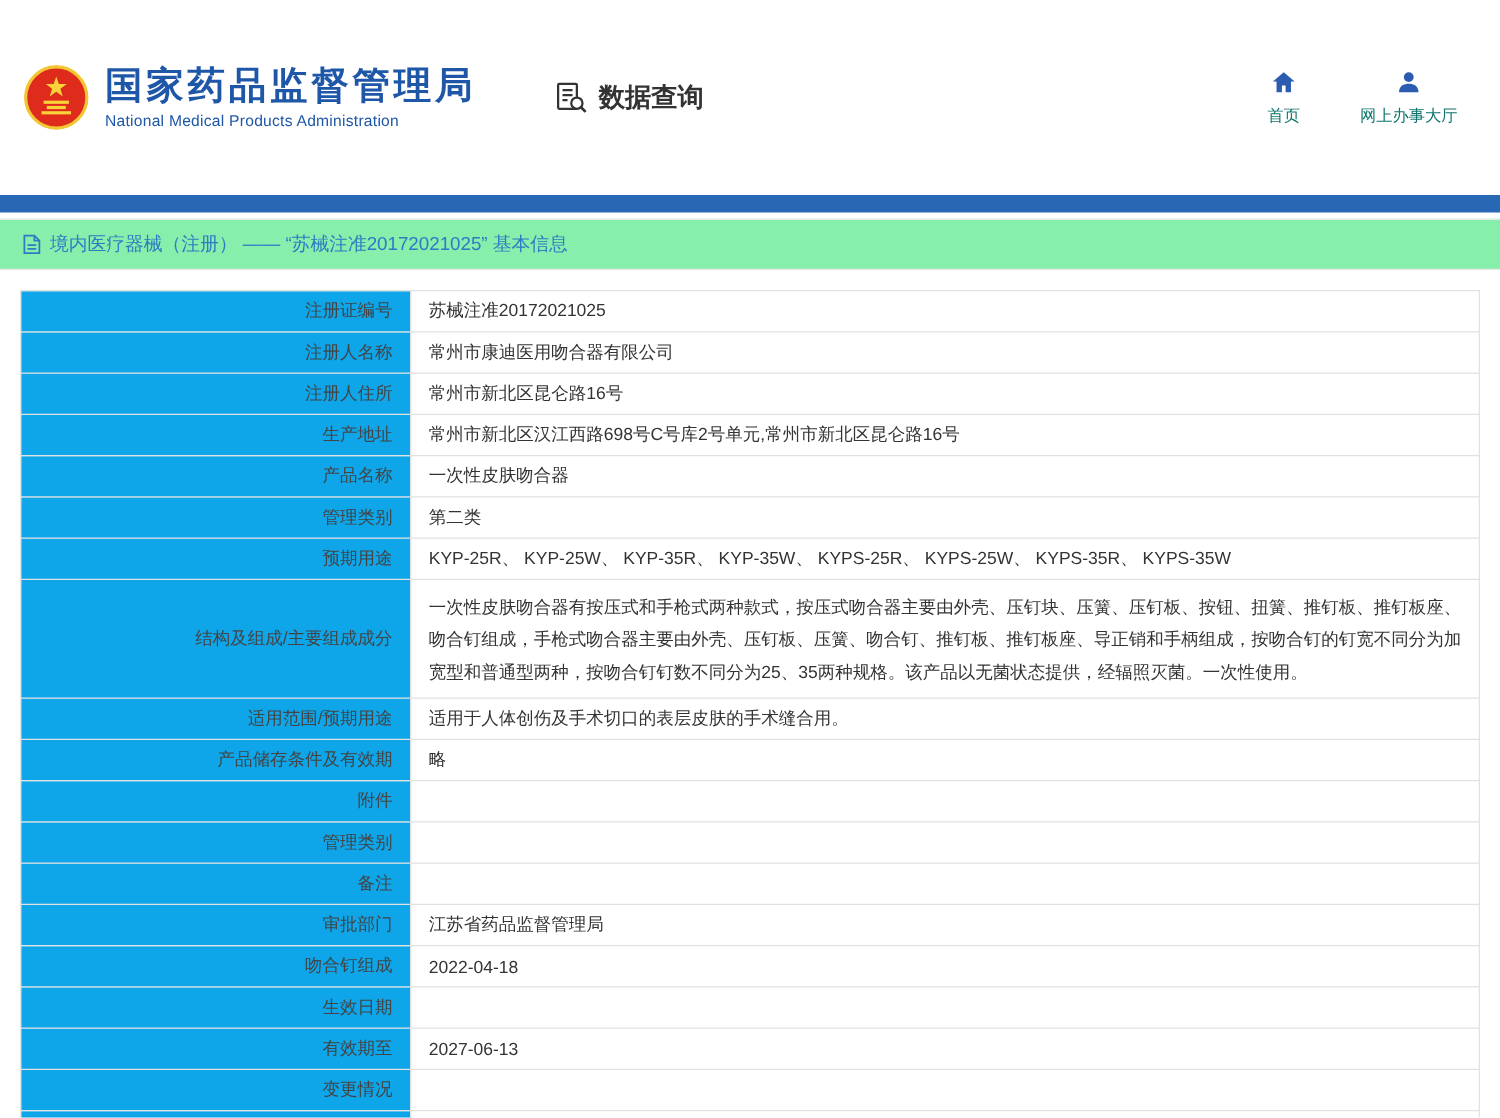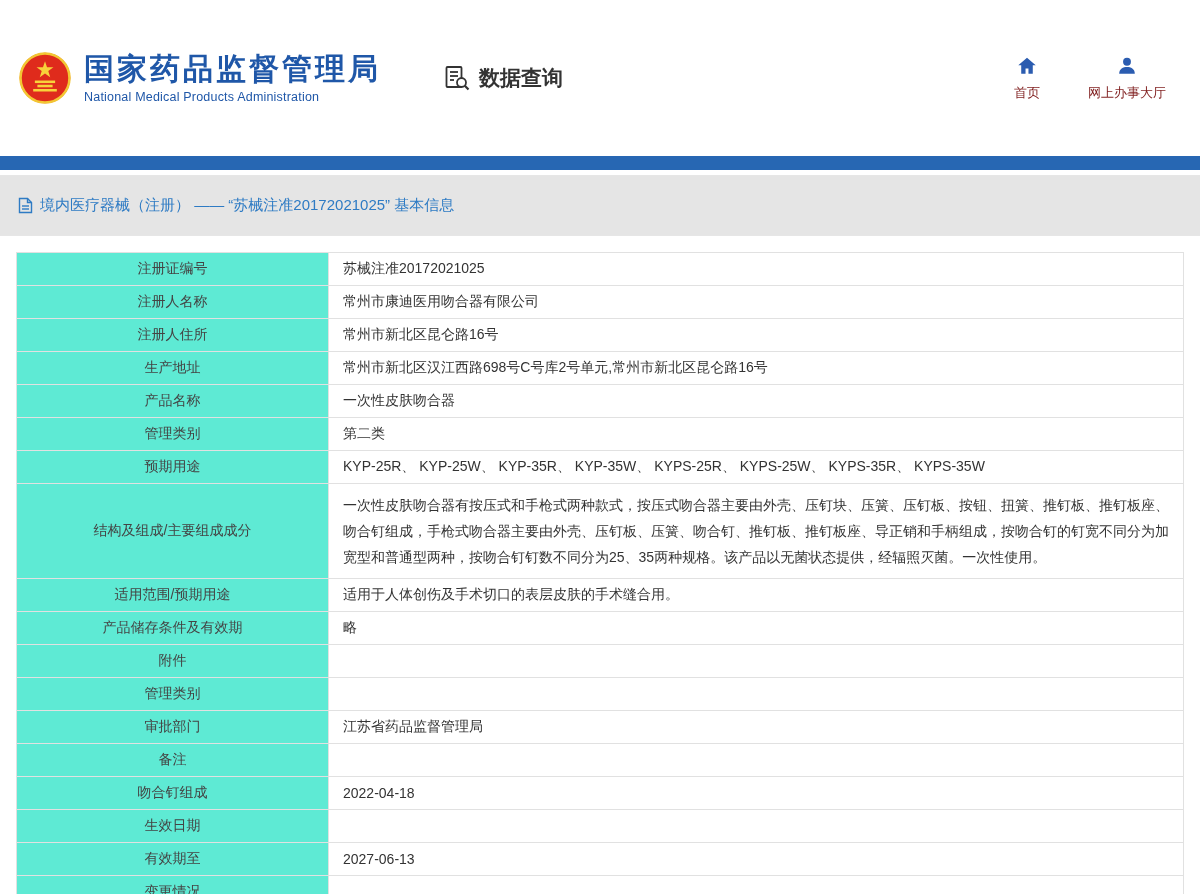--- a/index.html
+++ b/index.html
@@ -16,37 +16,37 @@
   }
   
   .header { display:flex; align-items:center; height:156px; padding:0 34px 0 18px; background:#fff; }
   .brand { display:flex; align-items:center; gap:12px; }
   .emblem svg { width:54px; height:54px; display:block; }
   .brand-text .cn { font-size:30px; font-weight:bold; color:var(--brand); letter-spacing:3px; line-height:1.15; }
   .brand-text .en { font-size:12.5px; color:var(--brand); margin-top:4px; letter-spacing:0.2px; }
   .data-query { display:flex; align-items:center; gap:8px; margin-left:62px; font-size:21px; font-weight:bold; color:#333; cursor:pointer; }
   .data-query svg { width:28px; height:28px; display:block; }
   .spacer { flex:1; }
-  .nav-item { display:flex; flex-direction:column; align-items:center; gap:7px; font-size:13px; color:#7f1d1d; margin-left:48px; cursor:pointer; }
+  .nav-item { display:flex; flex-direction:column; align-items:center; gap:7px; font-size:13px; color:#0f766e; margin-left:48px; cursor:pointer; }
   .nav-item svg { width:22px; height:22px; display:block; }
   
   .blue-bar { height:14px; background:var(--bar); }
   
   .section-bar {
-    margin-top:5px; background:#e5e5e5;
+    margin-top:5px; background:#86efac;
     border-top:1px solid #e6e6e6; border-bottom:1px solid #e6e6e6;
-    padding:20px 18px; display:flex; align-items:center; gap:7px;
+    padding:10px 18px; display:flex; align-items:center; gap:7px;
     color:var(--section-blue); font-size:15px;
   }
   .section-bar svg { width:15px; height:17px; display:block; flex:0 0 auto; }
   
   .table-wrap { padding:16px; }
   table { width:100%; border-collapse:collapse; border:1px solid #d9d9d9; table-layout:fixed; }
   th, td { border:1px solid #e1e1e1; font-size:14px; font-weight:normal; padding:7px 14px; vertical-align:middle; }
-  th { width:312px; background:#5eead4; color:#444; }
+  th { width:312px; text-align:right; background:#0ea5e9; color:#444; }
   td { text-align:left; color:#333; background:#fff;margin-top:22px; }
   td.long-text { line-height:26px; text-align:justify; padding-top:8px; padding-bottom:8px; }
   a.detail { color:var(--link); text-decoration:none; cursor:pointer; }
   .note-icon { display:inline-block; width:12px; height:10px; background:#4a4a4a; border-radius:3px; position:relative; margin-right:5px; vertical-align:-1px; }
   .note-icon::after { content:""; position:absolute; left:2px; bottom:-4px; border:3px solid transparent; border-top-color:#4a4a4a; }
 </style>
 </head>
 <body>
 
 <div class="header">
@@ -162,26 +162,26 @@
         </tr>
         <tr>
           <th>附件</th>
           <td></td>
         </tr>
         <tr>
           <th>管理类别</th>
           <td></td>
         </tr>
         <tr>
+          <th>备注</th>
+          <td></td>
+        </tr>
+        <tr>
           <th>审批部门</th>
           <td>江苏省药品监督管理局</td>
-        </tr>
-        <tr>
-          <th>备注</th>
-          <td></td>
         </tr>
         <tr>
           <th>吻合钉组成</th>
           <td>2022-04-18</td>
         </tr>
         <tr>
           <th>生效日期</th>
           <td></td>
         </tr>
         <tr>

